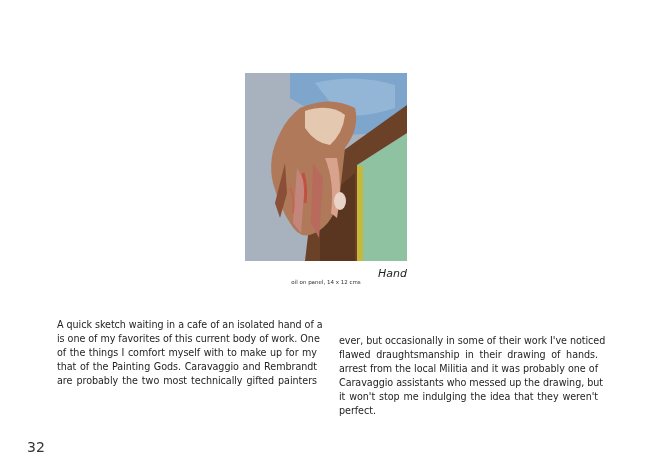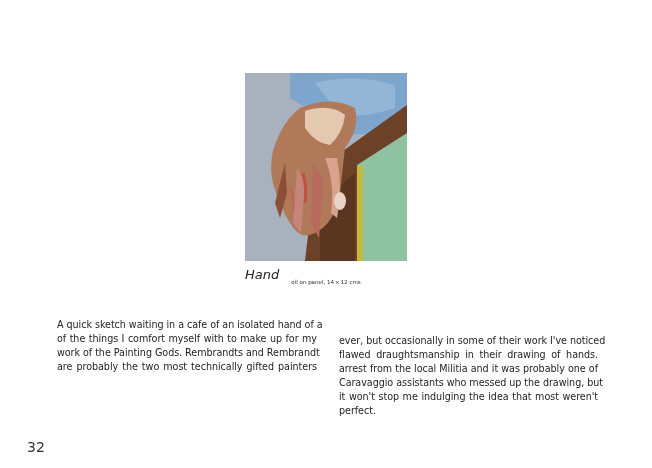--- a/index.html
+++ b/index.html
@@ -2,21 +2,21 @@
 <html><head>
   <meta charset="utf-8">
   <style>
     html, body { margin: 0; padding: 0; background: #ffffff; }
     body { width: 652px; height: 468px; position: relative; overflow: hidden;
            font-family: "DejaVu Sans", sans-serif; color: #1a1a1a; }
     .painting { position: absolute; left: 245px; top: 73px; width: 162px; height: 188px;
                 overflow: hidden; background: #a7b0bd; }
     .painting svg { display: block; width: 100%; height: 100%; }
     .caption-title { position: absolute; left: 245px; width: 162px; top: 267px;
-                     text-align: left; font-style: italic; font-size: 13px; color: #222; }
+                     text-align: right; font-style: italic; font-size: 11px; color: #222; }
     .caption-medium { position: absolute; left: 245px; width: 162px; top: 279px;
                       text-align: center; font-size: 5.5px; color: #333; }
     .col { position: absolute; top: 318px; font-size: 9.6px; line-height: 13.9px;
            text-align: justify; color: #1e1e1e; letter-spacing: -0.05px; }
     .col-left { left: 57px; width: 260px; }
     .col-right { left: 339px; width: 259px; margin-top: 16px; }
     .col span.line { display: block; text-align: justify; text-align-last: justify; white-space: nowrap; }
     .col span.line.last { text-align-last: left; }
     .page-number { position: absolute; left: 27px; top: 439px; font-size: 14px; color: #333; }
   </style>
@@ -46,27 +46,28 @@
     <path d="M45 115 Q50 125 48 140" stroke="#d1574a" stroke-width="2" fill="none" opacity="0.6"></path>
     <ellipse cx="95" cy="128" rx="6" ry="9" fill="#e9d3c6"></ellipse>
   </svg>
 </div>
 
 <div class="caption-title">Hand</div>
 <div class="caption-medium">oil on panel, 14 x 12 cms</div>
 
 <div class="col col-left">
   <span class="line">A quick sketch waiting in a cafe of an isolated hand of a</span>
+  <span class="line">is one of my favorites of this current body of work. One</span>
   <span class="line">of the things I comfort myself with to make up for my</span>
-  <span class="line">work of the Painting Gods. Rembrandts and Rembrandt</span>
+  <span class="line">that of the Painting Gods. Caravaggio and Rembrandt</span>
   <span class="line">are probably the two most technically gifted painters</span>
 </div>
 
 <div class="col col-right">
   <span class="line">ever,  but occasionally in some of their work I've noticed</span>
   <span class="line">flawed draughtsmanship in their drawing of hands.</span>
   <span class="line">arrest from the local Militia and it was  probably one of</span>
   <span class="line">Caravaggio assistants who messed up the drawing, but</span>
-  <span class="line">it won't stop me indulging the idea that most weren't</span>
+  <span class="line">it won't stop me indulging the idea that they weren't</span>
   <span class="line last">perfect.</span>
 </div>
 
 <div class="page-number">32</div>
 
 </body></html>

